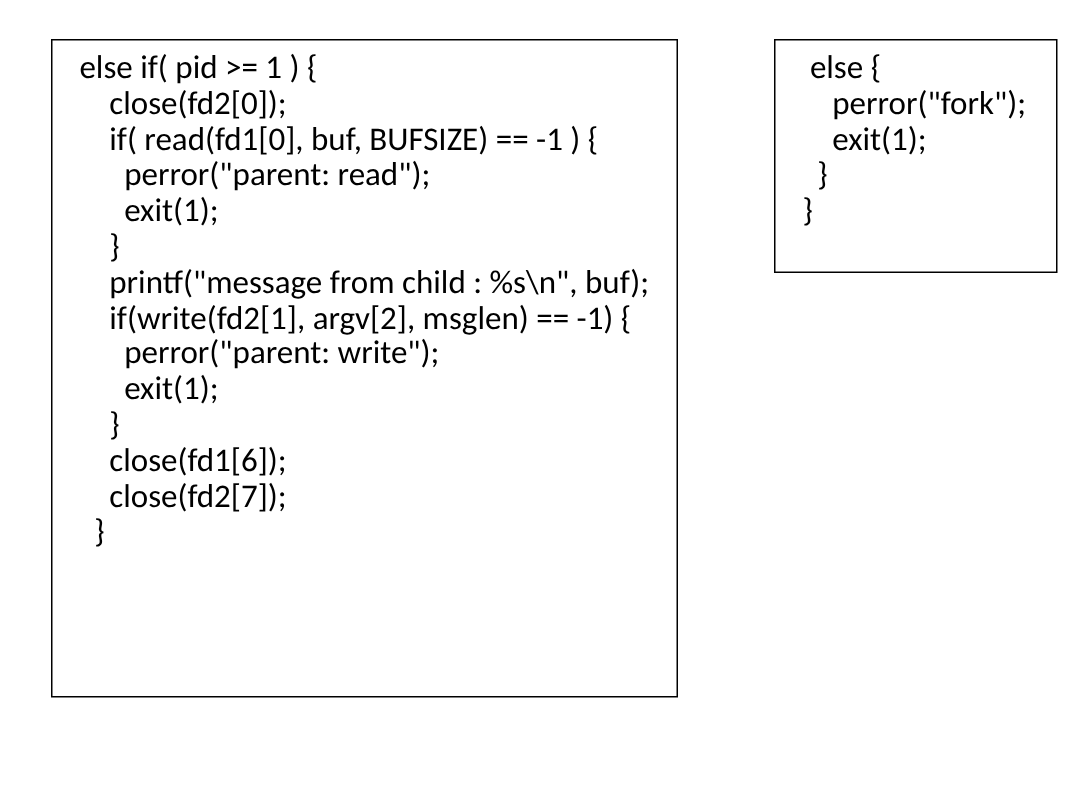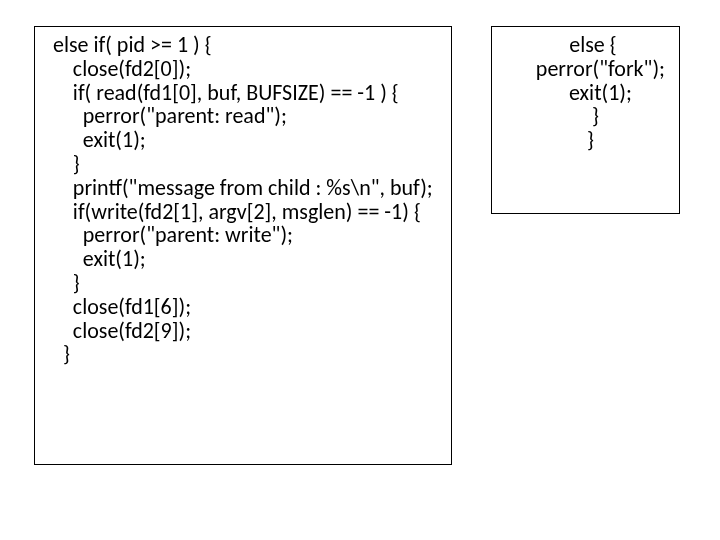--- a/index.html
+++ b/index.html
@@ -23,25 +23,24 @@
     box-sizing: border-box;
     padding: 6px 8px 8px 8px;
   }
   .box-left {
     left: 34px;
     top: 26px;
     width: 418px;
     height: 439px;
   }
   .box-right {
-    left: 491px;
+    left: 516px;
     top: 26px;
     width: 189px;
-    height: 188px;
-    text-align: center;
+    height: 156px;
   }
   .code-line {
     font-size: 22px;
     line-height: 23.8px;
     color: #000000;
     white-space: pre;
     font-family: Calibri, "Segoe UI", Arial, sans-serif;
   }
 </style>
 </head>
@@ -55,21 +54,21 @@
     <div class="code-line">      if( read(fd1[0], buf, BUFSIZE) == -1 ) {</div>
     <div class="code-line">        perror("parent: read");</div>
     <div class="code-line">        exit(1);</div>
     <div class="code-line">      }</div>
     <div class="code-line">      printf("message from child : %s\n", buf);</div>
     <div class="code-line">      if(write(fd2[1], argv[2], msglen) == -1) {</div>
     <div class="code-line">        perror("parent: write");</div>
     <div class="code-line">        exit(1);</div>
     <div class="code-line">      }</div>
     <div class="code-line">      close(fd1[6]);</div>
-    <div class="code-line">      close(fd2[9]);</div>
+    <div class="code-line">      close(fd2[7]);</div>
     <div class="code-line">    }</div>
   </div>
 
   <div class="code-box box-right">
     <div class="code-line">   else {</div>
     <div class="code-line">      perror("fork");</div>
     <div class="code-line">      exit(1);</div>
     <div class="code-line">    }</div>
     <div class="code-line">  }</div>
   </div>

